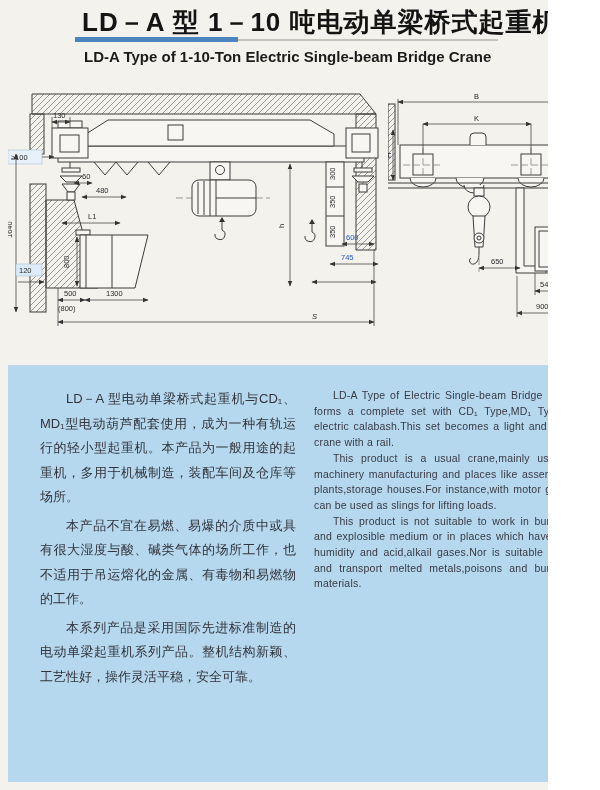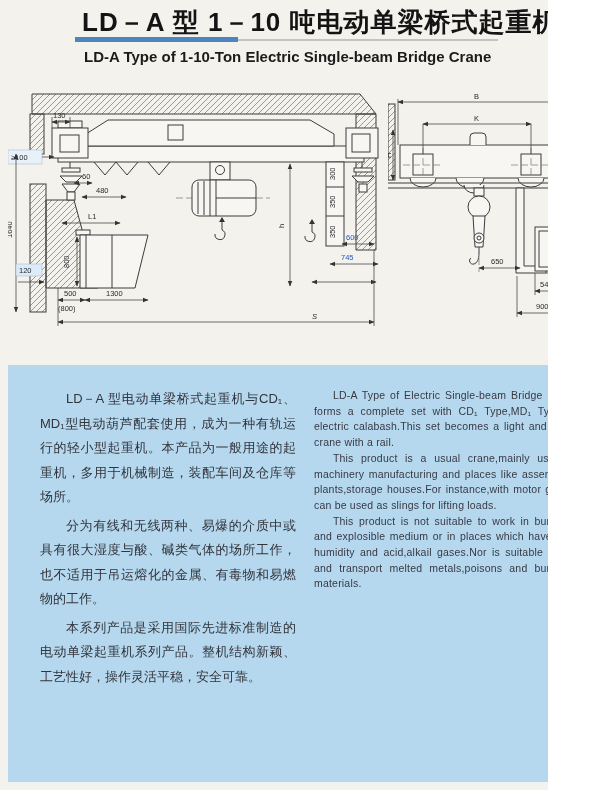--- a/index.html
+++ b/index.html
@@ -272,21 +272,21 @@
         <line class="thin" x1="186" y1="189" x2="186" y2="229"></line>
         <line class="thin" x1="129" y1="225" x2="186" y2="225" marker-start="url(#mB)" marker-end="url(#mB)"></line>
         <text x="148" y="221">900</text>
       </g>
     </svg>
   </div>
 
   <section class="panel">
     <div class="col-zh">
       <p>LD－A 型电动单梁桥式起重机与CD₁、MD₁型电动葫芦配套使用，成为一种有轨运行的轻小型起重机。本产品为一般用途的起重机，多用于机械制造，装配车间及仓库等场所。</p>
-      <p>分为有线和无线两种、易爆的介质中或具有很大湿度与酸、碱类气体的场所工作，也不适用于吊运熔化的金属、有毒物和易燃物的工作。</p>
+      <p>本产品不宜在易燃、易爆的介质中或具有很大湿度与酸、碱类气体的场所工作，也不适用于吊运熔化的金属、有毒物和易燃物的工作。</p>
       <p>本系列产品是采用国际先进标准制造的电动单梁起重机系列产品。整机结构新颖、工艺性好，操作灵活平稳，安全可靠。</p>
     </div>
     <div class="col-en">
       <p>LD-A Type of Electric Single-beam Bridge Crane forms a complete set with CD₁ Type,MD₁ Type of electric calabash.This set becomes a light and small crane with a rail.</p>
       <p>This product is a usual crane,mainly used in machinery manufacturing and places like assembling plants,storage houses.For instance,with motor grab it can be used as slings for lifting loads.</p>
       <p>This product is not suitable to work in burnable and explosible medium or in places which have high humidity and acid,alkail gases.Nor is suitable to life and transport melted metals,poisons and burnable materials.</p>
     </div>
   </section>
 
 </div>

